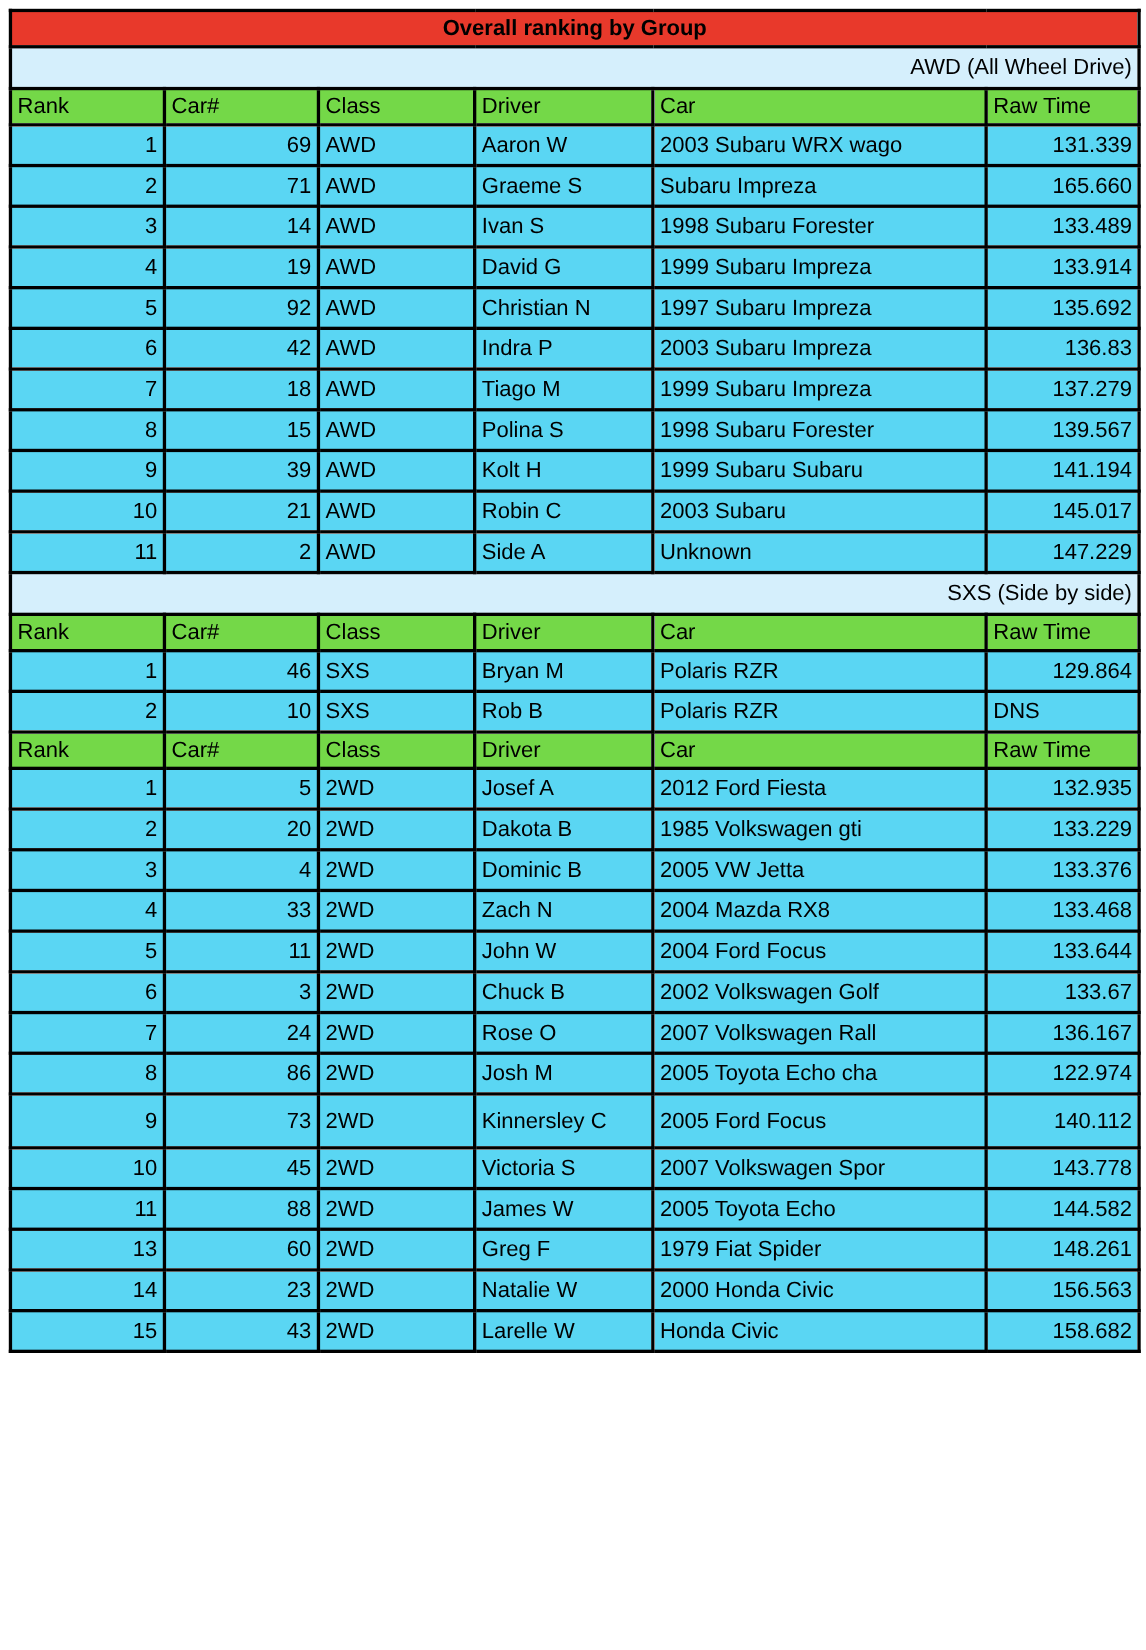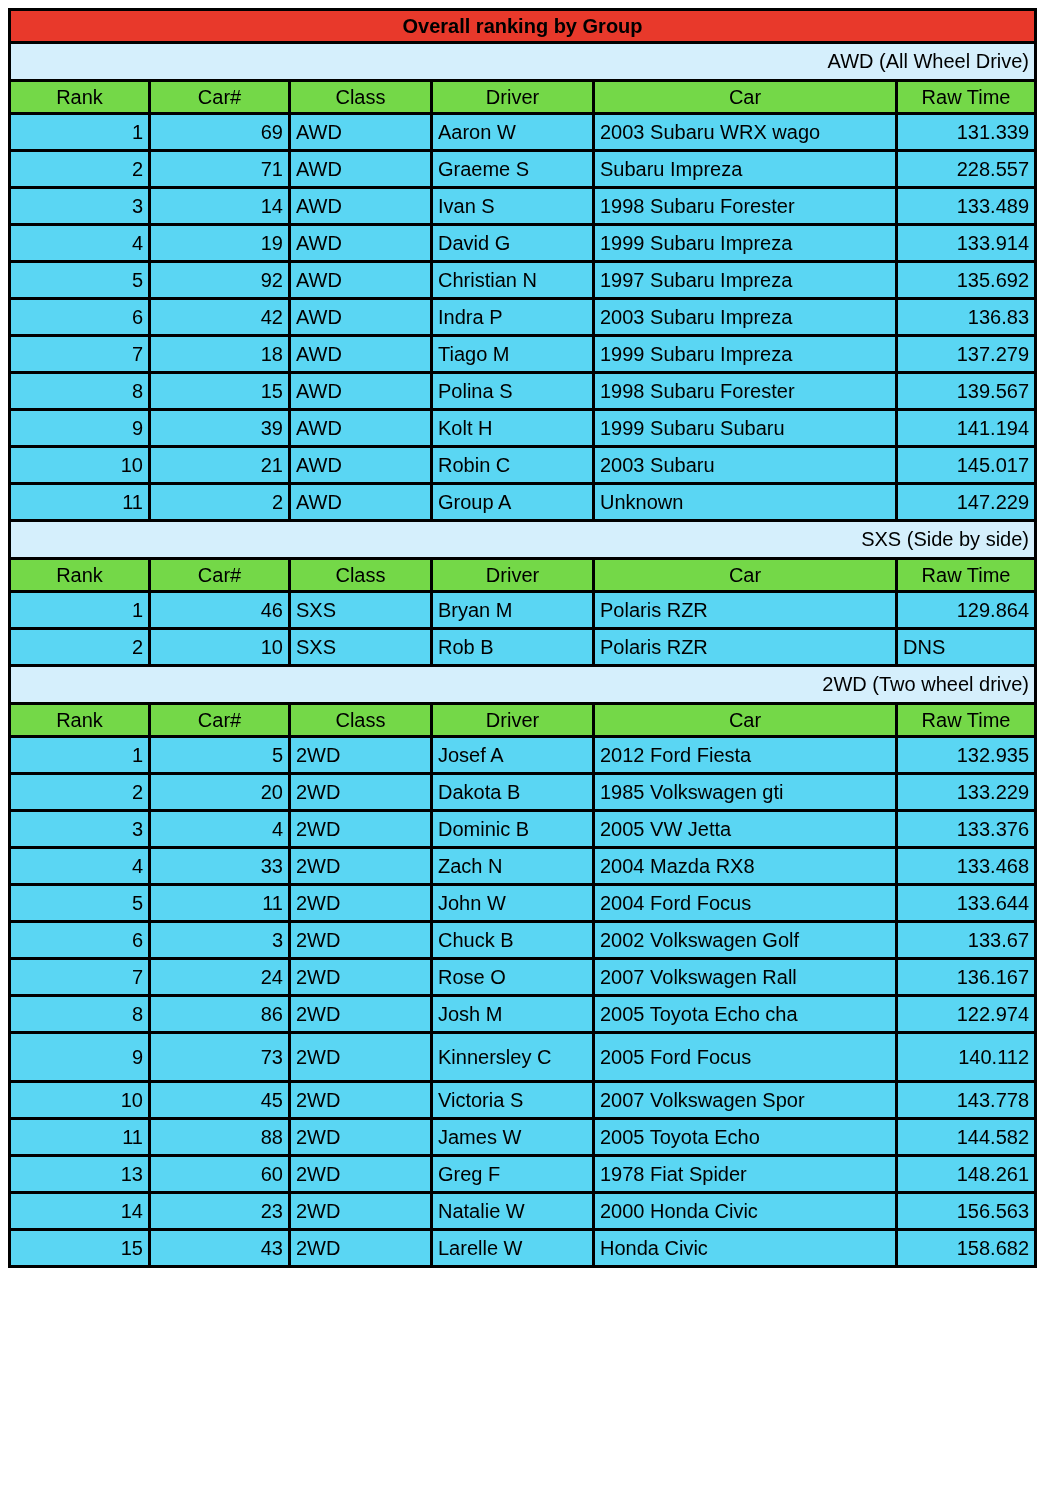--- a/index.html
+++ b/index.html
@@ -34,21 +34,21 @@
     text-align: center;
     height: 30px;
   }
   td.section-cell {
     background: var(--section-bg, #d5effc);
     text-align: right;
     height: 35px;
   }
   td.colhead-cell {
     background: var(--header-bg, #74d848);
-    text-align: center;
+    text-align: left;
     height: 30px;
   }
   tr.data-row td {
     background: var(--row-bg, #5ad6f3);
     height: 34px;
   }
   tr.data-row.tall td {
     height: 46px;
   }
   td.align-right { text-align: right; }
@@ -90,21 +90,21 @@
           <td class="align-left">Aaron W</td>
           <td class="align-left">2003 Subaru WRX wago</td>
           <td class="align-right">131.339</td>
         </tr>
         <tr class="data-row">
           <td class="align-right">2</td>
           <td class="align-right">71</td>
           <td class="align-left">AWD</td>
           <td class="align-left">Graeme S</td>
           <td class="align-left">Subaru Impreza</td>
-          <td class="align-right">228.557</td>
+          <td class="align-right">165.660</td>
         </tr>
         <tr class="data-row">
           <td class="align-right">3</td>
           <td class="align-right">14</td>
           <td class="align-left">AWD</td>
           <td class="align-left">Ivan S</td>
           <td class="align-left">1998 Subaru Forester</td>
           <td class="align-right">133.489</td>
         </tr>
         <tr class="data-row">
@@ -160,21 +160,21 @@
           <td class="align-right">21</td>
           <td class="align-left">AWD</td>
           <td class="align-left">Robin C</td>
           <td class="align-left">2003 Subaru</td>
           <td class="align-right">145.017</td>
         </tr>
         <tr class="data-row">
           <td class="align-right">11</td>
           <td class="align-right">2</td>
           <td class="align-left">AWD</td>
-          <td class="align-left">Group A</td>
+          <td class="align-left">Side A</td>
           <td class="align-left">Unknown</td>
           <td class="align-right">147.229</td>
         </tr>
         <tr>
           <td colspan="6" class="section-cell">SXS (Side by side)</td>
         </tr>
         <tr>
           <td class="colhead-cell">Rank</td>
           <td class="colhead-cell">Car#</td>
           <td class="colhead-cell">Class</td>
@@ -192,23 +192,20 @@
         </tr>
         <tr class="data-row">
           <td class="align-right">2</td>
           <td class="align-right">10</td>
           <td class="align-left">SXS</td>
           <td class="align-left">Rob B</td>
           <td class="align-left">Polaris RZR</td>
           <td class="align-left">DNS</td>
         </tr>
         <tr>
-          <td colspan="6" class="section-cell">2WD (Two wheel drive)</td>
-        </tr>
-        <tr>
           <td class="colhead-cell">Rank</td>
           <td class="colhead-cell">Car#</td>
           <td class="colhead-cell">Class</td>
           <td class="colhead-cell">Driver</td>
           <td class="colhead-cell">Car</td>
           <td class="colhead-cell">Raw Time</td>
         </tr>
         <tr class="data-row">
           <td class="align-right">1</td>
           <td class="align-right">5</td>
@@ -295,21 +292,21 @@
           <td class="align-left">2WD</td>
           <td class="align-left">James W</td>
           <td class="align-left">2005 Toyota Echo</td>
           <td class="align-right">144.582</td>
         </tr>
         <tr class="data-row">
           <td class="align-right">13</td>
           <td class="align-right">60</td>
           <td class="align-left">2WD</td>
           <td class="align-left">Greg F</td>
-          <td class="align-left">1978 Fiat Spider</td>
+          <td class="align-left">1979 Fiat Spider</td>
           <td class="align-right">148.261</td>
         </tr>
         <tr class="data-row">
           <td class="align-right">14</td>
           <td class="align-right">23</td>
           <td class="align-left">2WD</td>
           <td class="align-left">Natalie W</td>
           <td class="align-left">2000 Honda Civic</td>
           <td class="align-right">156.563</td>
         </tr>

